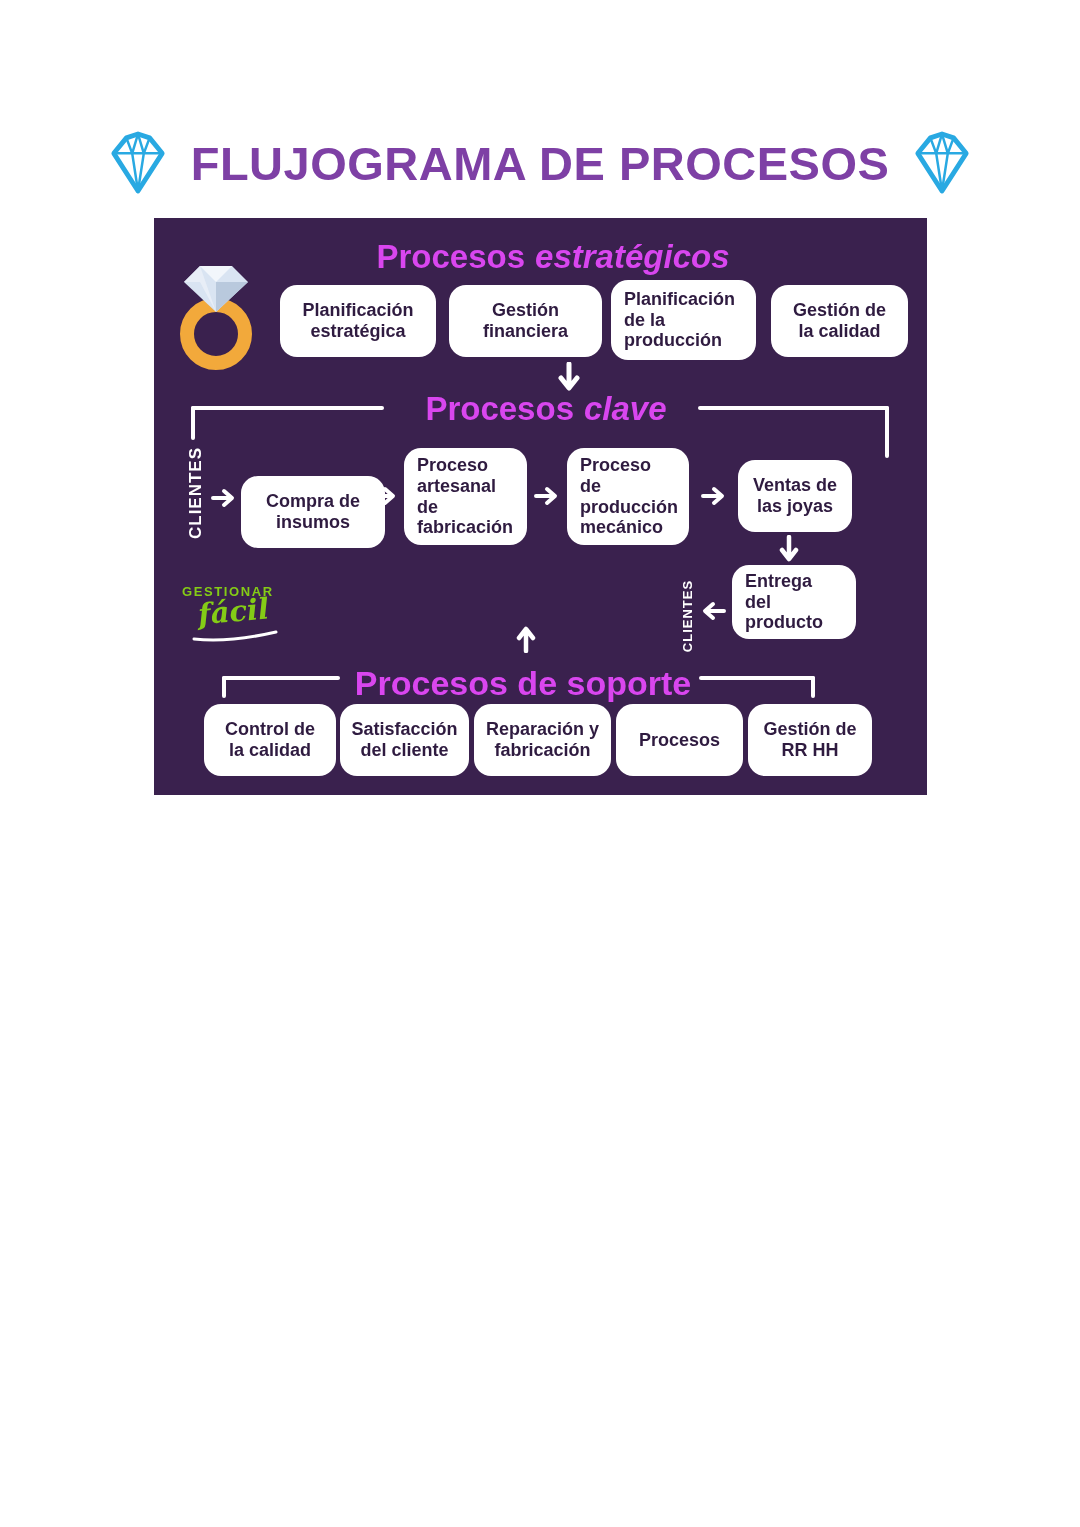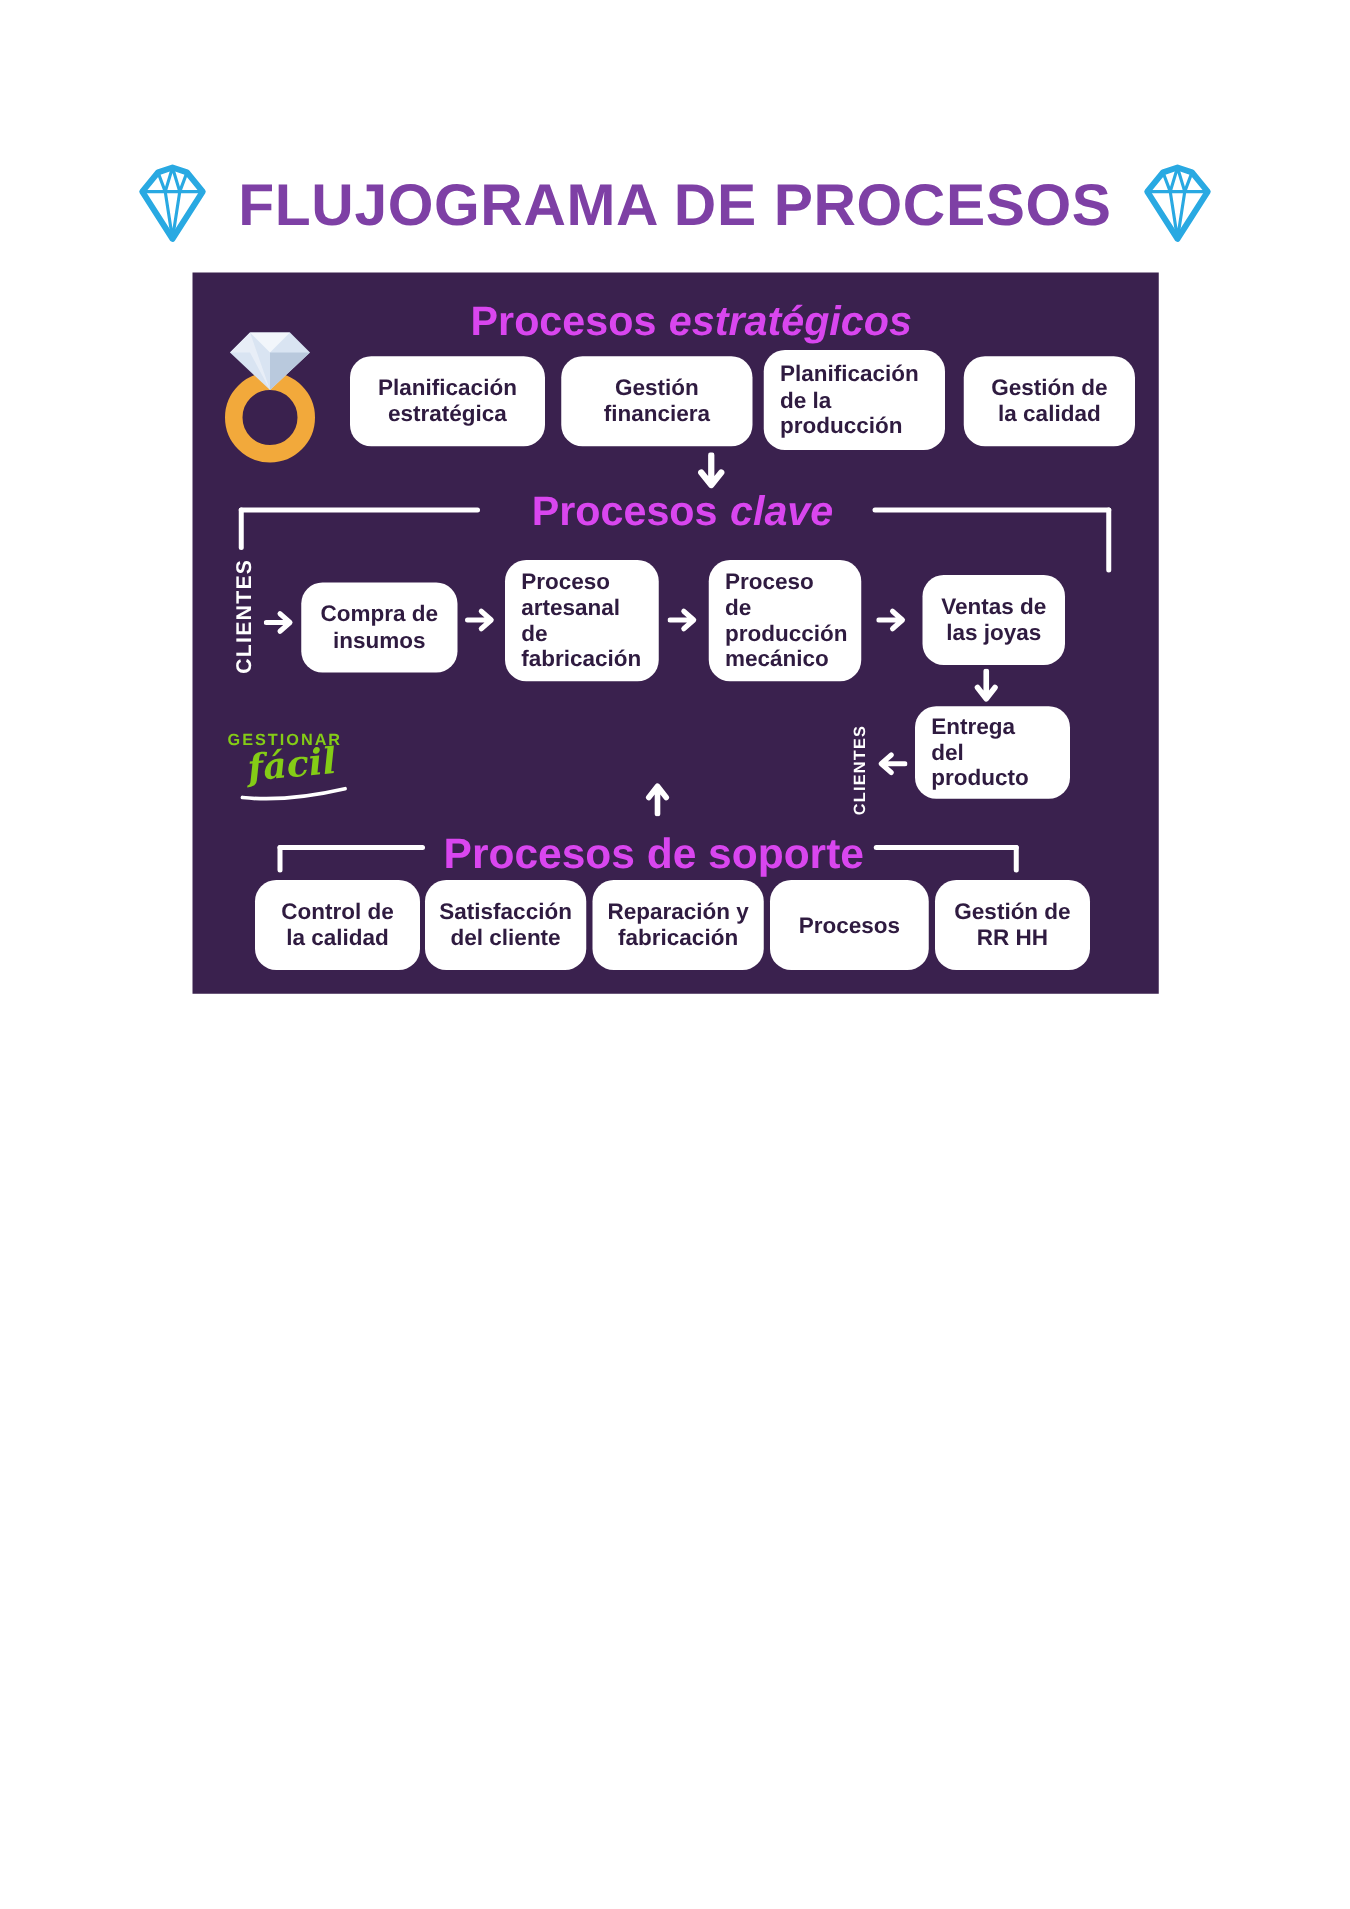--- a/index.html
+++ b/index.html
@@ -107,21 +107,21 @@
     <div class="hline" style="left:37px;top:188px;width:193px"></div>
     <div class="vline" style="left:37px;top:188px;height:34px"></div>
     <div class="hline" style="left:544px;top:188px;width:191px"></div>
     <div class="vline" style="left:731px;top:188px;height:52px"></div>
 
     <div class="clientes big" style="left:-20px;top:262px;width:124px;height:26px">CLIENTES</div>
     <svg class="arrow-svg" style="left:57px;top:270px" width="26" height="20" viewBox="0 0 26 20">
       <path d="M2,10 H20 M13,3 L21,10 L13,17" stroke="#fff" stroke-width="4" fill="none" stroke-linecap="round" stroke-linejoin="round"></path>
     </svg>
 
-    <div class="pbox" style="left:87px;top:248px;width:125px;height:72px">
+    <div class="pbox" style="left:87px;top:258px;width:144px;height:72px">
       <span class="box-label">Compra de
 insumos</span>
     </div>
     <svg class="arrow-svg" style="left:218px;top:268px" width="26" height="20" viewBox="0 0 26 20">
       <path d="M2,10 H20 M13,3 L21,10 L13,17" stroke="#fff" stroke-width="4" fill="none" stroke-linecap="round" stroke-linejoin="round"></path>
     </svg>
     <div class="pbox left" style="left:250px;top:230px;width:123px;height:97px">
       <span class="box-label">Proceso
 artesanal
 de

